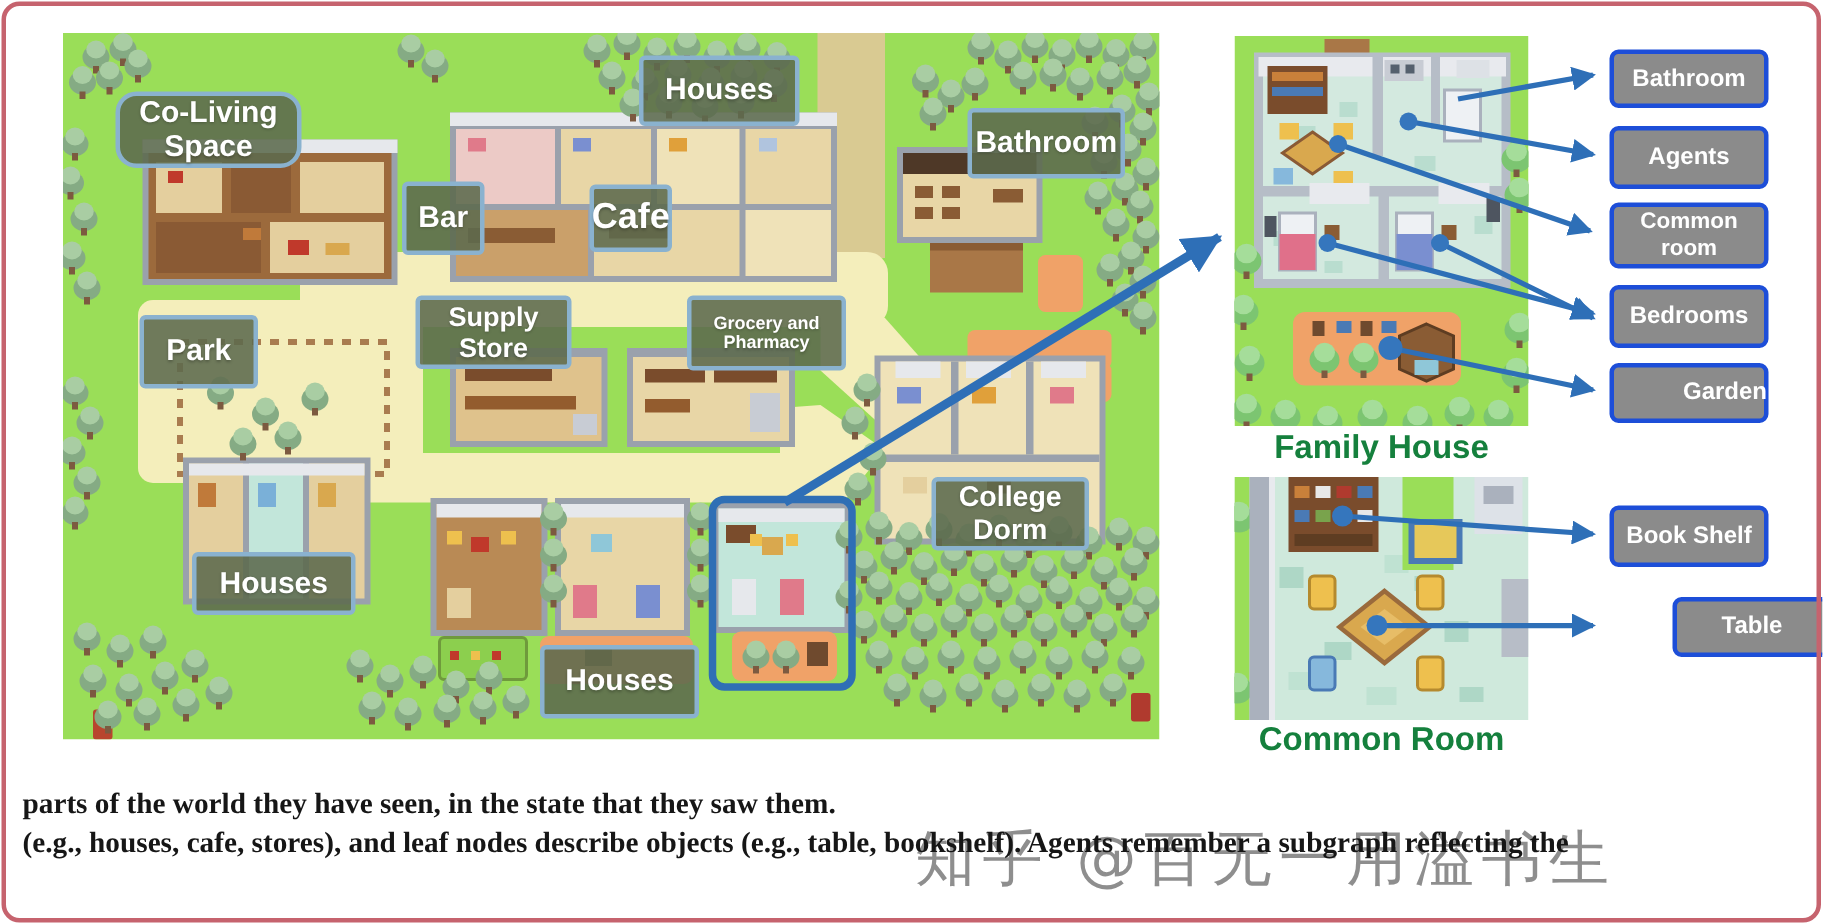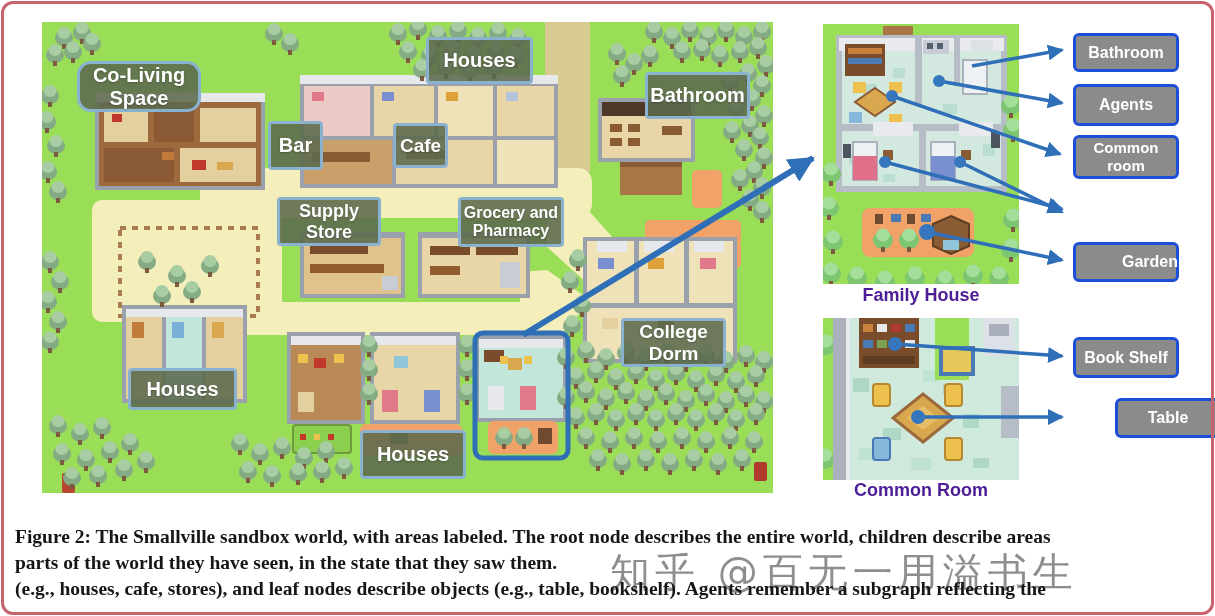--- a/index.html
+++ b/index.html
@@ -12,22 +12,22 @@
   
   .map-label{position:absolute;display:flex;align-items:center;justify-content:center;text-align:center;
              background:rgba(92,106,77,0.88);border:3px solid #8ab2cf;border-radius:4px;
              color:#ffffff;font-weight:bold;line-height:1.12;z-index:20;
              text-shadow:0 1px 2px rgba(0,0,0,0.25);box-sizing:border-box;}
   
   .obj-label{position:absolute;display:flex;align-items:center;justify-content:center;text-align:center;
              background:#8b8b8b;border:3px solid #1d4ed8;border-radius:6px;color:#ffffff;
              font-weight:bold;font-size:16px;line-height:1.12;z-index:20;box-sizing:border-box;}
   .obj-label .inner{width:82px;}
-  .inset-caption{position:absolute;width:196px;text-align:center;color:#4c1d95;
-                 font-weight:bold;font-size:18px;z-index:20;}
+  .inset-caption{position:absolute;width:196px;text-align:center;color:#15803d;
+                 font-weight:bold;font-size:22px;z-index:20;}
   #caption-block{position:absolute;left:15px;top:524px;width:1192px;color:#161616;
                  font-family:"Liberation Serif",serif;font-weight:bold;font-size:19.5px;
                  line-height:26px;z-index:10;}
   #watermark{position:absolute;left:610px;top:545px;width:600px;color:#737373;opacity:0.8;
              font-size:40px;letter-spacing:5px;white-space:nowrap;z-index:5;
              font-family:"DejaVu Sans",sans-serif;}
   #arrow-overlay{position:absolute;left:0;top:0;z-index:30;pointer-events:none;}
 </style>
 </head>
 <body>
@@ -363,28 +363,31 @@
     </div>
   <div class="map-label" style="left:426px;top:37px;width:107px;height:47px;font-size:20px;">
       <span>Houses</span>
     </div>
   <div class="map-label" style="left:645px;top:72px;width:105px;height:47px;font-size:20px;">
       <span>Bathroom</span>
     </div>
   <div class="map-label" style="left:268px;top:121px;width:55px;height:49px;font-size:20px;">
       <span>Bar</span>
     </div>
-  <div class="map-label" style="left:393px;top:123px;width:55px;height:45px;font-size:19px;">
+  <div class="map-label" style="left:393px;top:123px;width:55px;height:45px;font-size:24px;">
       <span>Cafe</span>
     </div>
   <div class="map-label" style="left:277px;top:197px;width:104px;height:49px;font-size:18px;">
       <span>Supply Store</span>
     </div>
-  <div class="map-label" style="left:458px;top:197px;width:106px;height:50px;font-size:16px;">
+  <div class="map-label" style="left:458px;top:197px;width:106px;height:50px;font-size:12px;">
       <span>Grocery and Pharmacy</span>
+    </div>
+  <div class="map-label" style="left:93px;top:210px;width:79px;height:49px;font-size:20px;">
+      <span>Park</span>
     </div>
   <div class="map-label" style="left:621px;top:318px;width:105px;height:49px;font-size:19px;">
       <span>College Dorm</span>
     </div>
   <div class="map-label" style="left:128px;top:368px;width:109px;height:42px;font-size:20px;">
       <span>Houses</span>
     </div>
   <div class="map-label" style="left:360px;top:430px;width:106px;height:49px;font-size:20px;">
       <span>Houses</span>
     </div>
@@ -519,20 +522,23 @@
   <div class="inset-caption" style="left:823px;top:480px;">Common Room</div>
 
   <div class="obj-label" style="left:1073px;top:33px;width:106px;height:39px;">
       <span>Bathroom</span>
     </div>
   <div class="obj-label" style="left:1073px;top:84px;width:106px;height:42px;">
       <span>Agents</span>
     </div>
   <div class="obj-label" style="left:1073px;top:135px;width:106px;height:44px;font-size:15px;line-height:18px;">
       <span class="inner">Common room</span>
+    </div>
+  <div class="obj-label" style="left:1073px;top:190px;width:106px;height:42px;">
+      <span>Bedrooms</span>
     </div>
   <div class="obj-label" style="left:1073px;top:242px;width:106px;height:40px;padding-left:48px;">
       <span>Garden</span>
     </div>
   <div class="obj-label" style="left:1073px;top:337px;width:106px;height:41px;">
       <span>Book Shelf</span>
     </div>
   <div class="obj-label" style="left:1115px;top:398px;width:106px;height:40px;">
       <span>Table</span>
     </div>
@@ -561,19 +567,18 @@
       <circle cx="885" cy="162" r="6"></circle>
         <circle cx="960" cy="162" r="6"></circle>
       <circle cx="927" cy="232" r="8"></circle>
         <circle cx="895" cy="344" r="7"></circle>
       <circle cx="918" cy="417" r="7"></circle>
     </g>
   </svg>
 
   <div id="watermark">知乎 @百无一用溢书生</div>
   <div id="caption-block">
-    <div>Figure 2: The Smallville sandbox world, with areas labeled. The root node describes the entire world, children describe areas</div>
     <div>parts of the world they have seen, in the state that they saw them.</div>
     <div>(e.g., houses, cafe, stores), and leaf nodes describe objects (e.g., table, bookshelf). Agents remember a subgraph reflecting the</div>
   </div>
 
   <div id="frame"></div>
 </div>
 
 </body></html>

